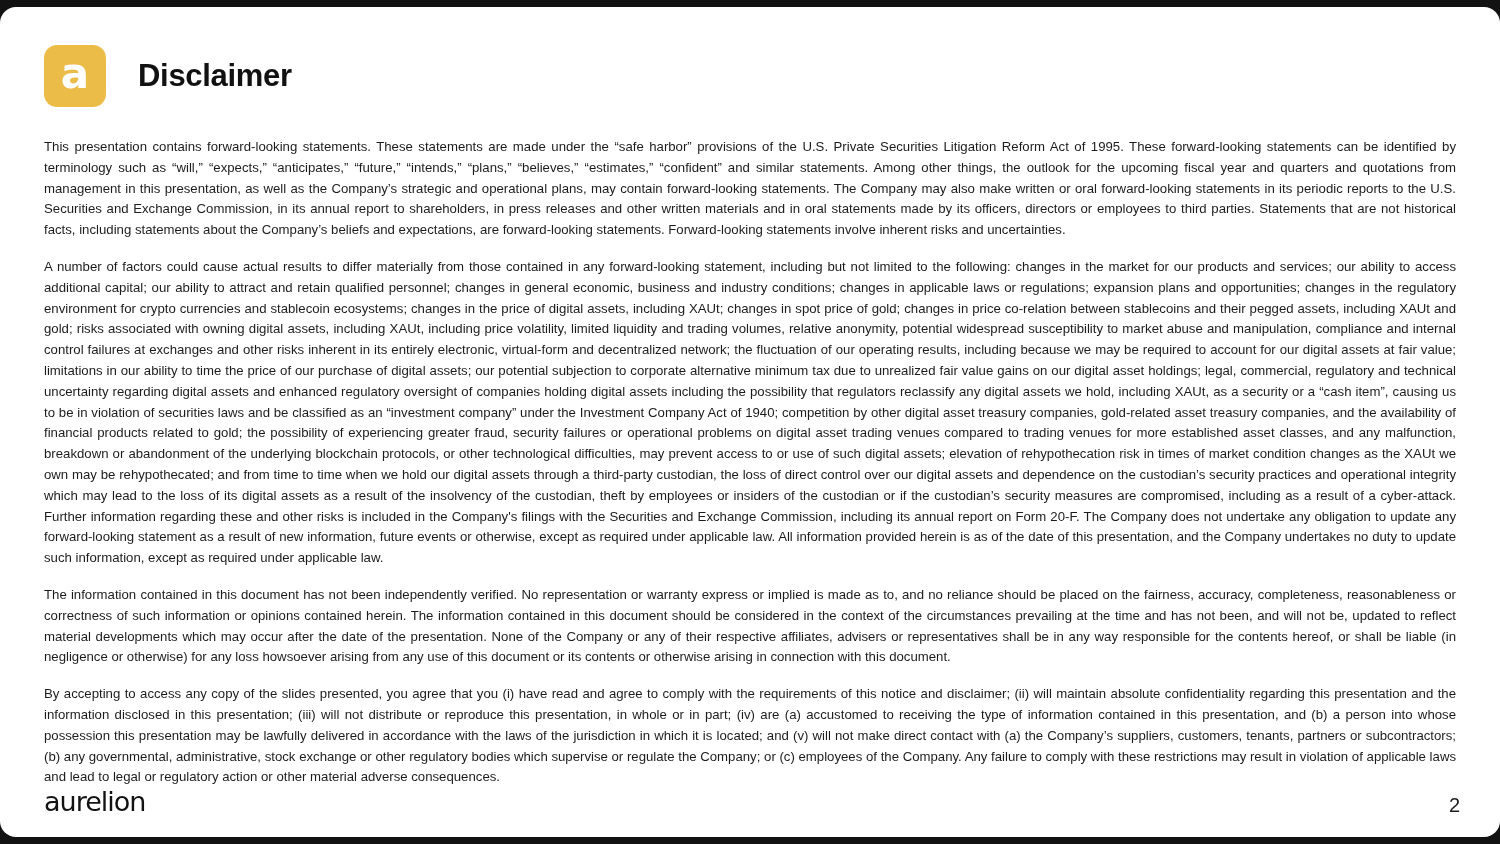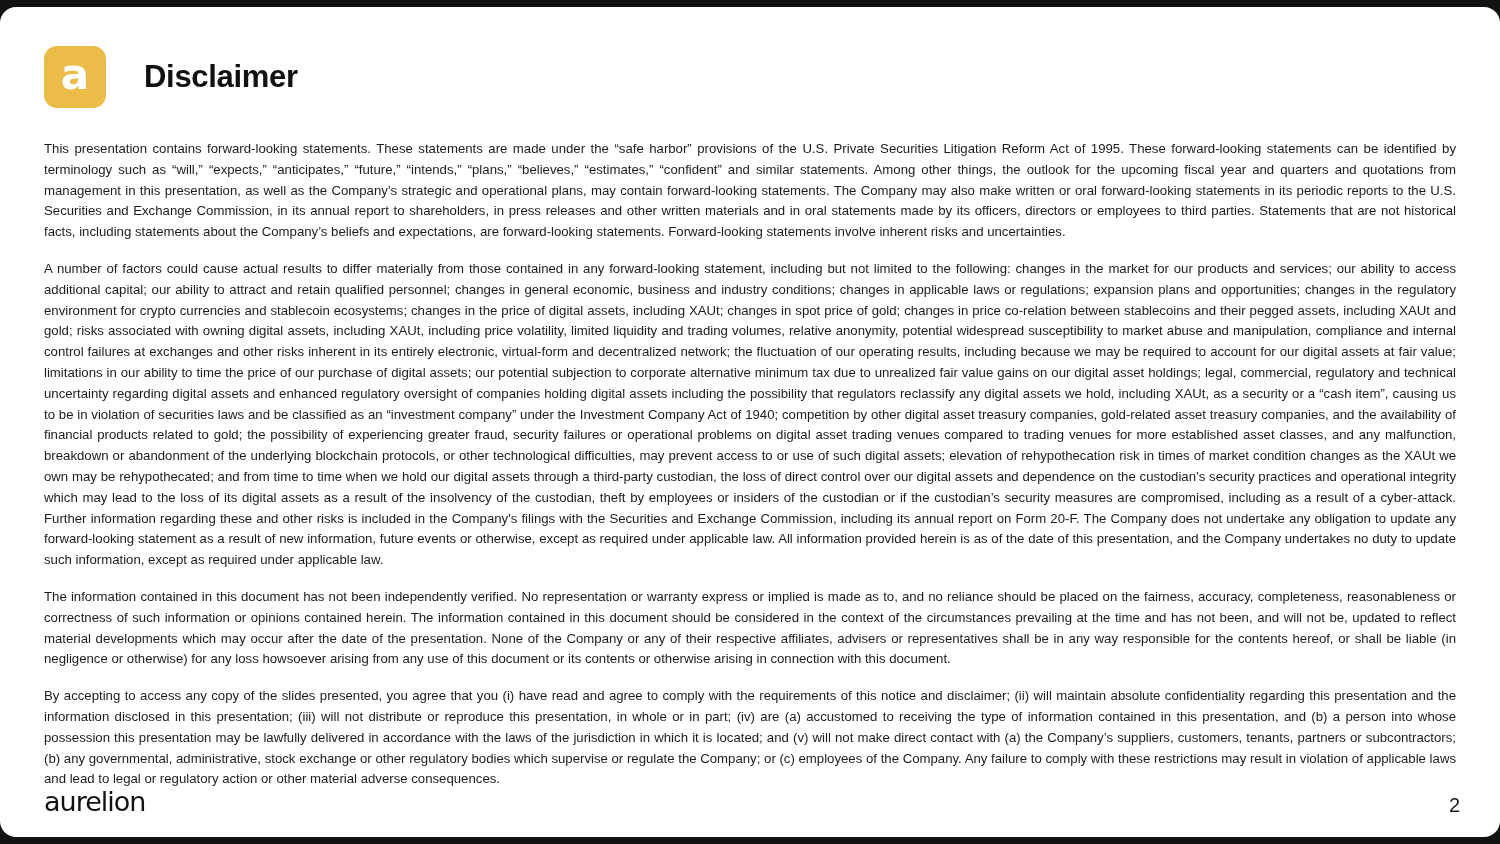--- a/index.html
+++ b/index.html
@@ -39,21 +39,21 @@
   }
   .logo-mark span {
     color: #ffffff;
     font-family: "DejaVu Sans", sans-serif;
     font-weight: bold;
     font-size: 42px;
     line-height: 1;
     transform: translateY(-2px);
   }
   .slide-title {
-    margin: 14px;
+    margin: 8px;
     font-size: 31px;
     font-weight: bold;
     color: #111111;
     letter-spacing: -0.3px;
   }
   .body-text {
     padding: 30px 44px 0 44px;
     color: #1c1c1c;
     font-size: 13.2px;
     line-height: 20.8px;

